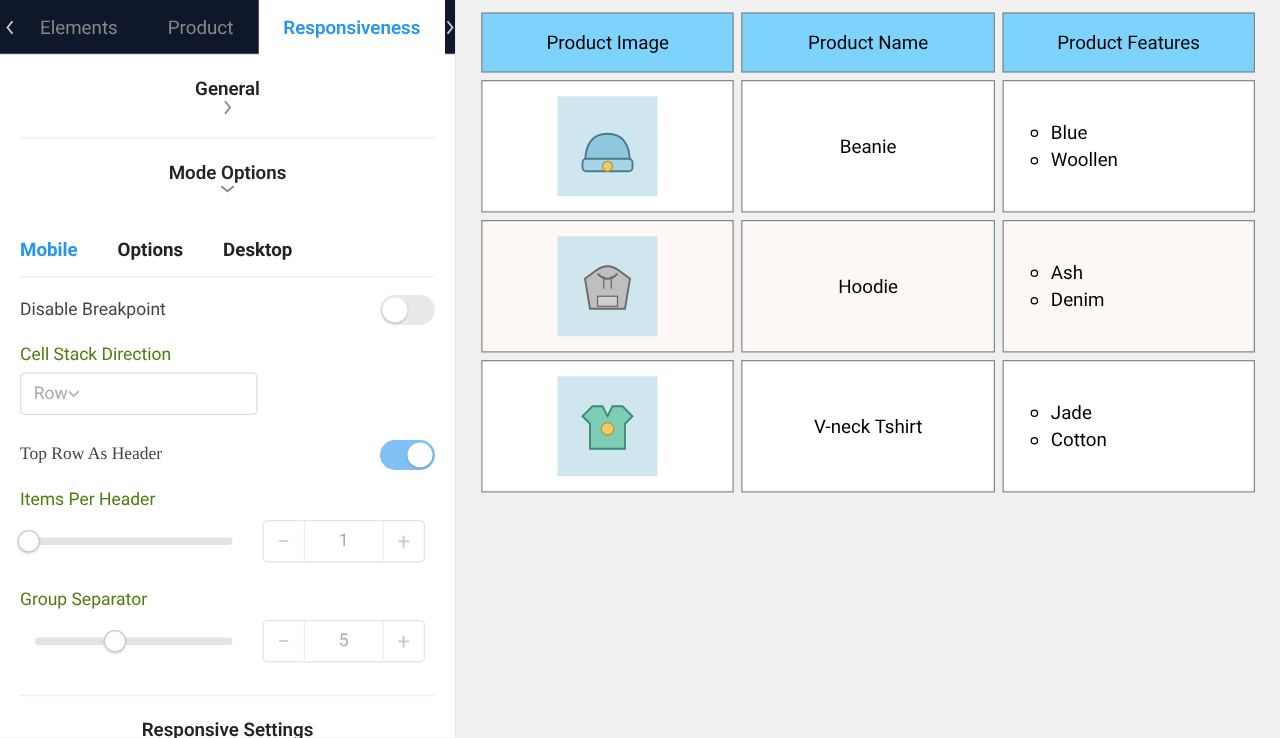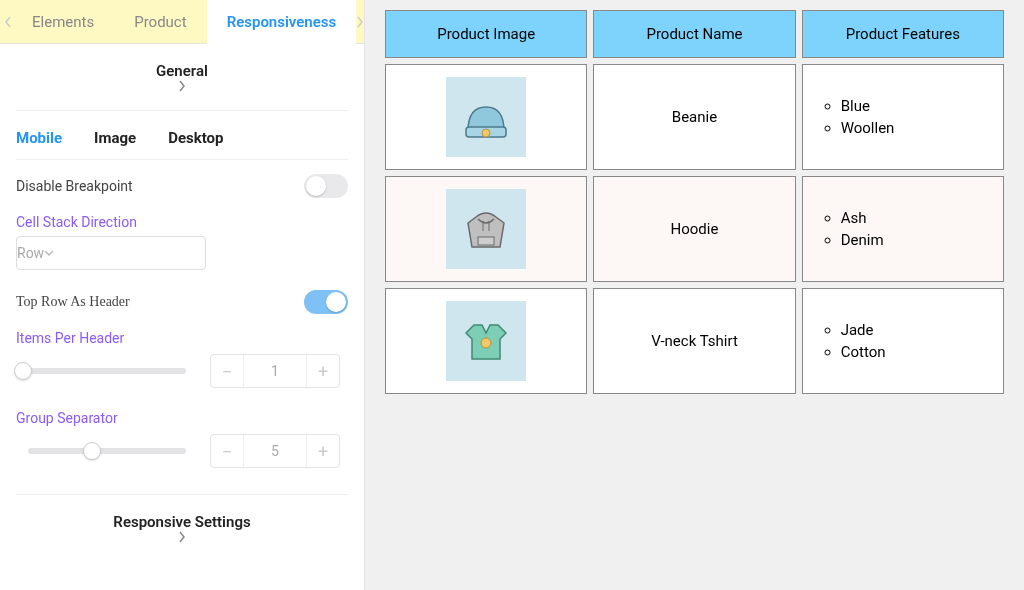--- a/index.html
+++ b/index.html
@@ -14,21 +14,21 @@
     .sidebar {
       width: 365px;
       background: #fff;
       border-right: 1px solid #e5e5e5;
       display: flex;
       flex-direction: column;
     }
     .tabs {
       display: flex;
       align-items: center;
-      background: #fef9c3;
+      background: #0f172a;
       border-bottom: 1px solid #e5e5e5;
       height: 44px;
       padding: 0 4px;
     }
     .tab-scroll-btn {
       width: 18px;
       height: 44px;
       display: flex;
       align-items: center;
       justify-content: center;
@@ -86,21 +86,21 @@
     .setting-row {
       display: flex;
       justify-content: space-between;
       align-items: center;
       padding: 14px 0 6px;
       font-size: 14px;
       color: #444;
     }
     .setting-label {
       font-size: 14px;
-      color: #8b5cf6;
+      color: #4d7c0f;
       padding-top: 10px;
     }
     .toggle {
       width: 44px;
       height: 24px;
       border-radius: 12px;
       position: relative;
       cursor: pointer;
     }
     .toggle.off { background: #e9e9ec; }
@@ -117,21 +117,21 @@
     .toggle.on .toggle-knob { right: 2px; }
     .select-box {
       width: 190px;
       height: 34px;
       border: 1px solid #ddd;
       border-radius: 4px;
       background: #fff;
       display: flex;
       align-items: center;
       justify-content: flex-start;
-      padding: 0 0;
+      padding: 0 10px;
       color: #aaa;
       font-size: 14px;
       margin-top: 6px;
       cursor: pointer;
     }
     .stepper-row {
       display: flex;
       align-items: center;
       gap: 24px;
       padding: 8px 0 6px;
@@ -256,24 +256,32 @@
   <div class="panel-body">
     <div class="section-header">
       <span class="title">General</span>
       <span class="chevron">
         <svg width="8" height="12">
             <path d="M2 1 L6 6 L2 11" stroke="#888" stroke-width="1.5" fill="none"></path>
           </svg>
       </span>
     </div>
 
+    <div class="section-header" style="border-bottom:none;">
+      <span class="title">Mode Options</span>
+      <span class="chevron">
+        <svg width="12" height="8">
+            <path d="M1 2 L6 6 L11 2" stroke="#888" stroke-width="1.5" fill="none"></path>
+          </svg>
+      </span>
+    </div>
 
     <div class="mode-tabs">
       <span class="mode-tab active">Mobile</span>
-      <span class="mode-tab">Image</span>
+      <span class="mode-tab">Options</span>
       <span class="mode-tab">Desktop</span>
     </div>
 
     <div class="setting-row">
       <span>Disable Breakpoint</span>
       <div class="toggle off">
         <div class="toggle-knob"></div>
       </div>
     </div>
 

